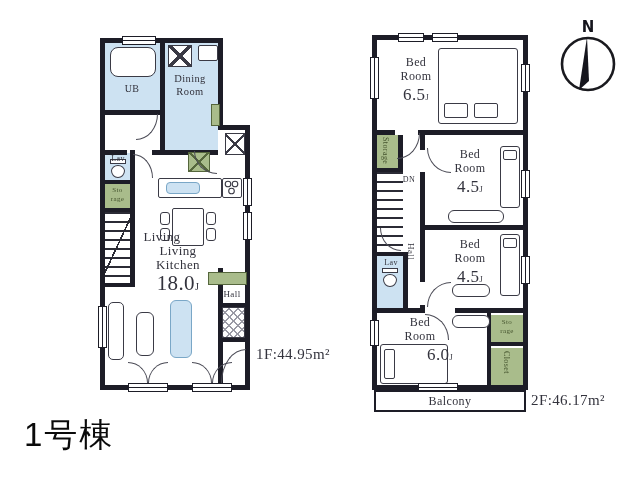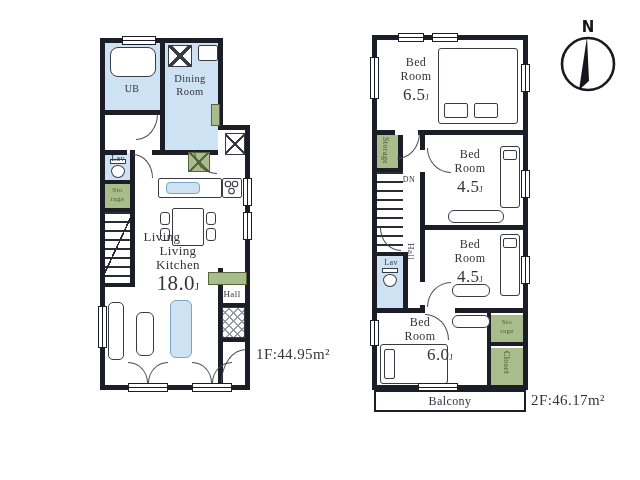--- a/index.html
+++ b/index.html
@@ -223,14 +223,15 @@
     <div class="lbl vtext" style="left:502px;top:351px;height:33px;font-size:8px;color:#46552f;">Closet</div>
     <div class="lbl" style="left:531px;top:393px;font-size:15px;text-align:left;">2F:46.17m²</div>
   </div>
 
   <svg class="abs" style="left:548px;top:10px;" width="80" height="88" viewBox="0 0 80 88">
     <text x="40" y="22" text-anchor="middle" font-family="DejaVu Sans, sans-serif" font-size="15" font-weight="bold" fill="#15151d">N</text>
     <circle cx="40" cy="54" r="26" fill="none" stroke="#1a1a1f" stroke-width="2.6"></circle>
     <polygon points="39,27 31,80 41,71" fill="#15151d"></polygon>
   </svg>
 
+  <div class="lbl" style="left:24px;top:418px;font-family:'Liberation Sans','DejaVu Sans',sans-serif;font-size:33px;color:#0a0a0a;letter-spacing:2px;text-align:left;">1号棟</div>
 
 </div>
 
 </body></html>

